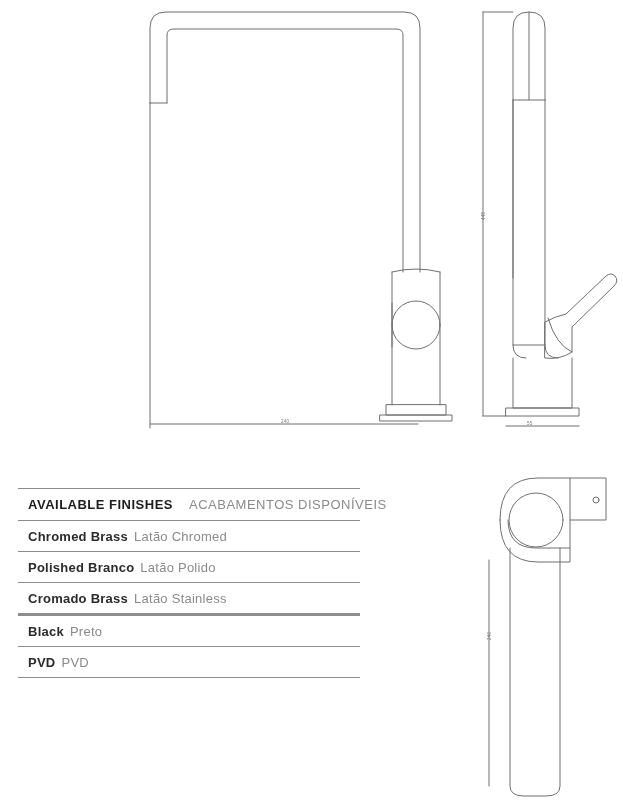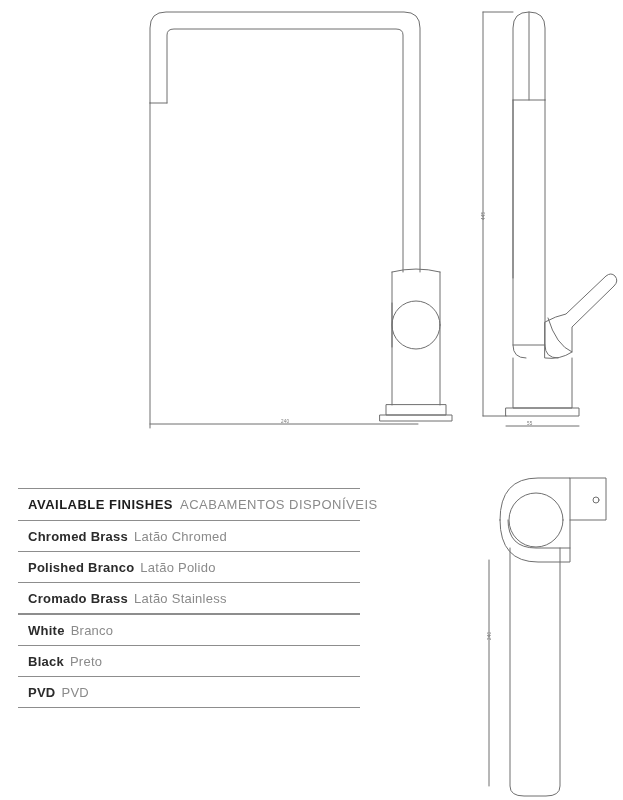--- a/index.html
+++ b/index.html
@@ -63,21 +63,21 @@
     color: #8a8a8a;
     margin-left: 6px;
   }
   .hdr-en {
     font-weight: bold;
     color: #1d1d1d;
     letter-spacing: .5px;
   }
   .hdr-pt {
     color: #8a8a8a;
-    margin-left: 7px;
+    margin-left: 16px;
     letter-spacing: .5px;
   }
 
   
   .dim {
     position: absolute;
     font-size: 4.6px;
     color: #7a7a7a;
     letter-spacing: .2px;
     font-family: "Liberation Sans", sans-serif;
@@ -172,24 +172,20 @@
 
     <div class="rule"></div>
     <div class="finishes-row">
       <span class="fin-en">Cromado Brass</span>
       <span class="fin-pt">Latão Stainless</span>
     </div>
 
     <div class="rule"></div>
 
     <div class="rule"></div>
-    <div class="finishes-row">
-      <span class="fin-en">White</span>
-      <span class="fin-pt">Branco</span>
-    </div>
 
     <div class="rule"></div>
     <div class="finishes-row">
       <span class="fin-en">Black</span>
       <span class="fin-pt">Preto</span>
     </div>
 
     <div class="rule"></div>
     <div class="finishes-row">
       <span class="fin-en">PVD</span>

